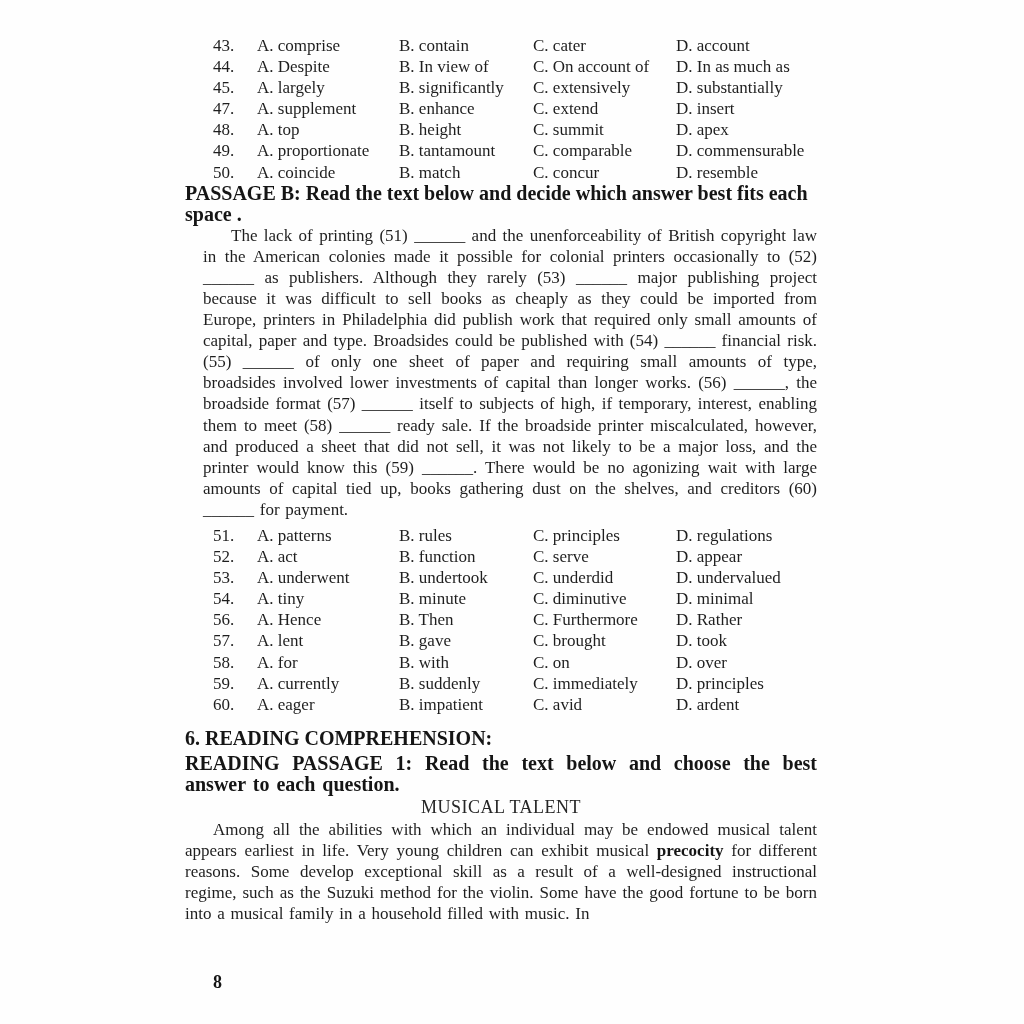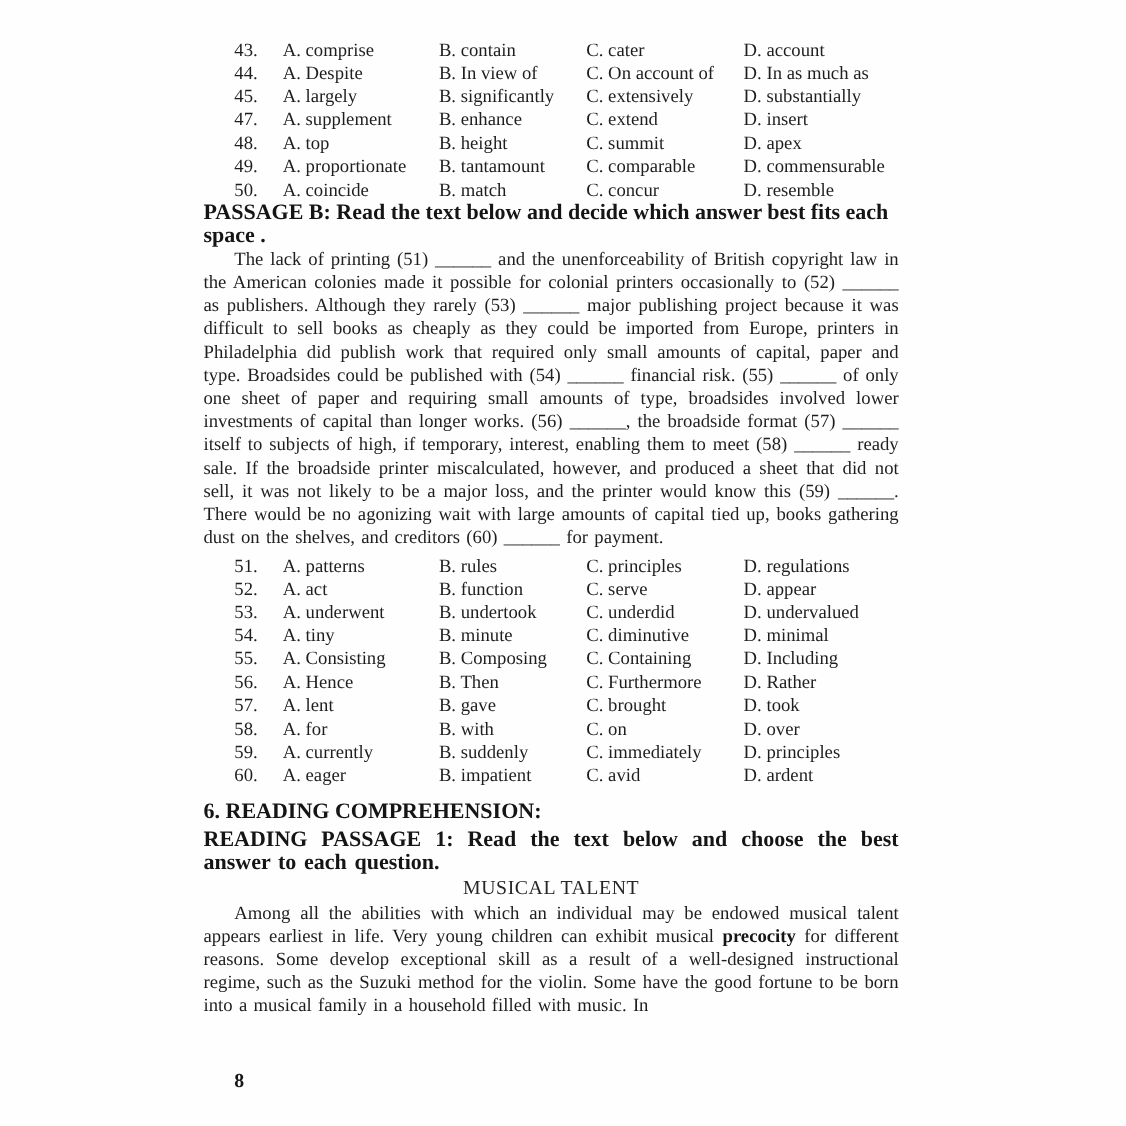--- a/index.html
+++ b/index.html
@@ -34,21 +34,21 @@
     color: #151515;
   }
   .passage {
     margin: 0;
     font-size: 17px;
     line-height: 21.1px;
     text-align: justify;
     text-indent: 28px;
     word-spacing: 1.5px;
   }
-  .passage-b { margin-bottom: 5px; }
+  .passage-b { margin-bottom: 5px; margin-left: 18px; }
   .mcq2 { margin-top: 2px; }
   .section-heading { margin-top: 13px; }
   .rp1-heading { margin-top: 4px; text-align: justify; word-spacing: 2px; }
   .center-title {
     margin: 1px 0 1px 0;
     font-size: 18px;
     line-height: 22px;
     text-align: center;
     letter-spacing: 0.5px;
     color: #262626;
@@ -147,27 +147,20 @@
         <span>D. undervalued</span>
       </div>
       <div class="qrow">
         <span>54.</span>
         <span>A. tiny</span>
         <span>B. minute</span>
         <span>C. diminutive</span>
         <span>D. minimal</span>
       </div>
       <div class="qrow">
-        <span>55.</span>
-        <span>A. Consisting</span>
-        <span>B. Composing</span>
-        <span>C. Containing</span>
-        <span>D. Including</span>
-      </div>
-      <div class="qrow">
         <span>56.</span>
         <span>A. Hence</span>
         <span>B. Then</span>
         <span>C. Furthermore</span>
         <span>D. Rather</span>
       </div>
       <div class="qrow">
         <span>57.</span>
         <span>A. lent</span>
         <span>B. gave</span>

